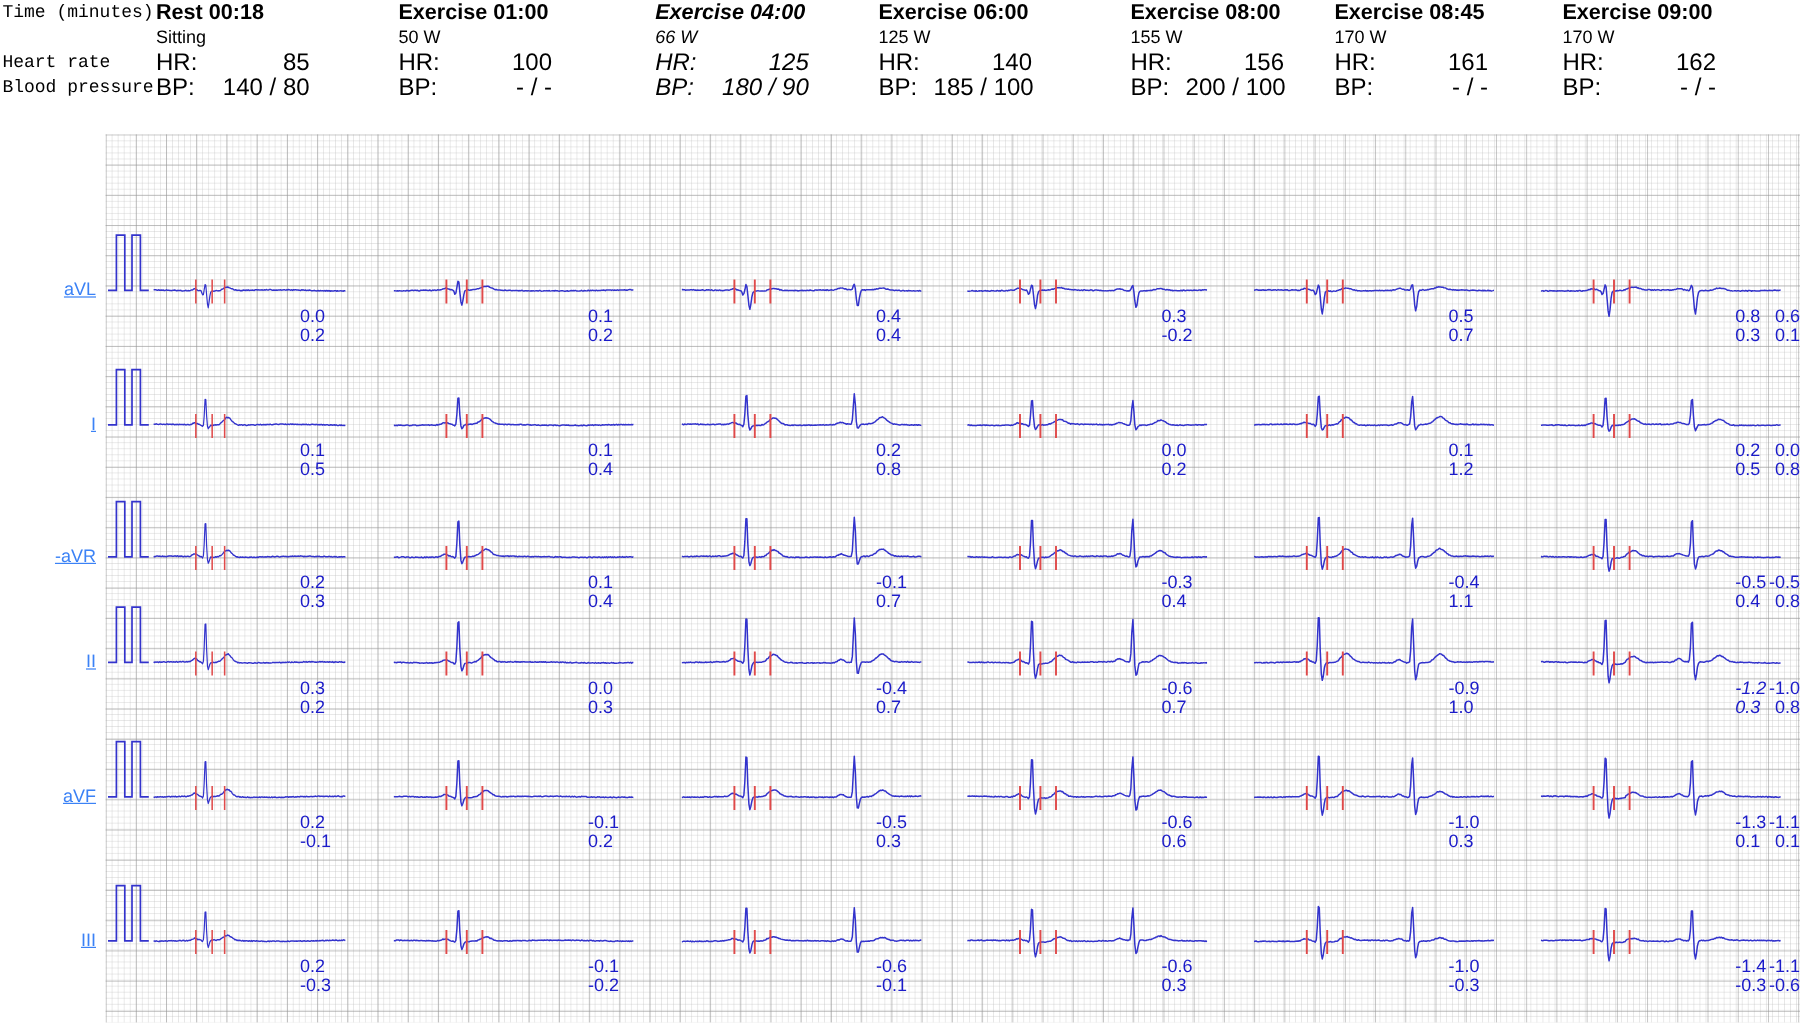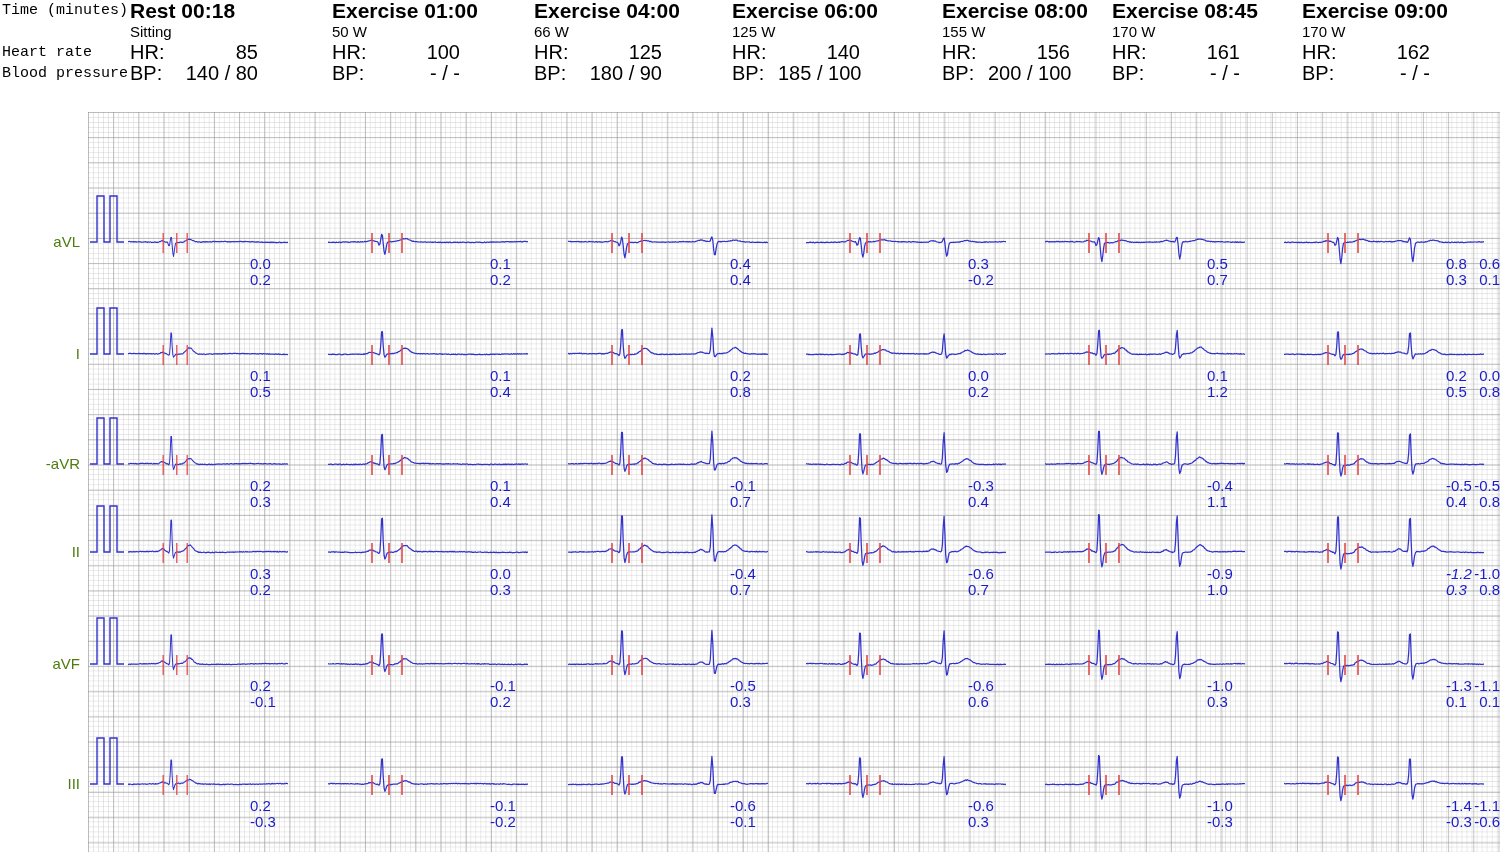--- a/index.html
+++ b/index.html
@@ -5,39 +5,39 @@
   html,body{margin:0;padding:0;background:#ffffff;}
   body{width:1500px;height:861px;font-family:"Liberation Sans",sans-serif;color:#000;overflow:hidden;position:relative;}
 
   
   #header{position:absolute;left:0;top:0;width:1500px;height:104px;}
   .hdr-rowlabels{position:absolute;left:2px;top:0;width:120px;font-family:Liberation Mono, monospace;}
   .hdr-rowlabels div{font-size:15px;line-height:21px;height:21px;white-space:nowrap;}
   .hdr-rowlabels .spacer{visibility:hidden;}
 
   .hdr-col{position:absolute;top:0;}
-  .hdr-col .stage{font-size:21px;font-weight:bold;line-height:21px;height:21px;white-space:nowrap;}
+  .hdr-col .stage{font-size:18px;font-weight:bold;line-height:21px;height:21px;white-space:nowrap;}
   .hdr-col .load{font-size:15px;line-height:21px;height:21px;white-space:nowrap;}
   .hdr-col .kv{height:21px;line-height:21px;position:relative;font-size:20px;white-space:nowrap;}
   .hdr-col .kv .k{position:absolute;left:0;top:0;}
   .hdr-col .kv .v{position:absolute;left:46px;top:0;width:82px;text-align:right;}
 
   
   #chart{position:absolute;left:88px;top:112px;width:1412px;height:740px;}
   #grid{position:absolute;left:0;top:0;width:1412px;height:740px;
         background-color:#ffffff;
         background-image:
           linear-gradient(to right, rgba(150,150,150,.55) 1px, transparent 1px),
           linear-gradient(to bottom, rgba(150,150,150,.55) 1px, transparent 1px),
           linear-gradient(to right, rgba(190,190,190,.38) 1px, transparent 1px),
           linear-gradient(to bottom, rgba(190,190,190,.38) 1px, transparent 1px);
         background-size:25.2px 25.2px, 25.2px 25.2px, 5.04px 5.04px, 5.04px 5.04px;
         background-position:0 0,0 0,0 0,0 0;}
 
-  .lead-label{position:absolute;font-size:15px;color:#4d7c0f;text-align:right;white-space:nowrap;}
+  .lead-label{position:absolute;font-size:15px;color:#3b82f6;text-align:right;white-space:nowrap;text-decoration:underline;}
 
   .strip{position:absolute;left:0;}
   .strip svg{display:block;}
 
   .val{position:absolute;color:#1b1bc9;font-size:15px;line-height:16px;white-space:nowrap;text-align:left;}
   .val.right{text-align:right;}
   .val span{display:block;}
 </style>
 </head>
 <body>
@@ -67,21 +67,21 @@
         <div class="load">50 W</div>
         <div class="kv">
           <span class="k">HR:</span>
           <span class="v">100</span>
         </div>
         <div class="kv">
           <span class="k">BP:</span>
           <span class="v">- / -</span>
         </div>
       </div>
-      <div class="hdr-col" style="left: 534px;">
+      <div class="hdr-col" style="left: 546px; font-style: italic;">
         <div class="stage">Exercise 04:00</div>
         <div class="load">66 W</div>
         <div class="kv">
           <span class="k">HR:</span>
           <span class="v">125</span>
         </div>
         <div class="kv">
           <span class="k">BP:</span>
           <span class="v">180 / 90</span>
         </div>

